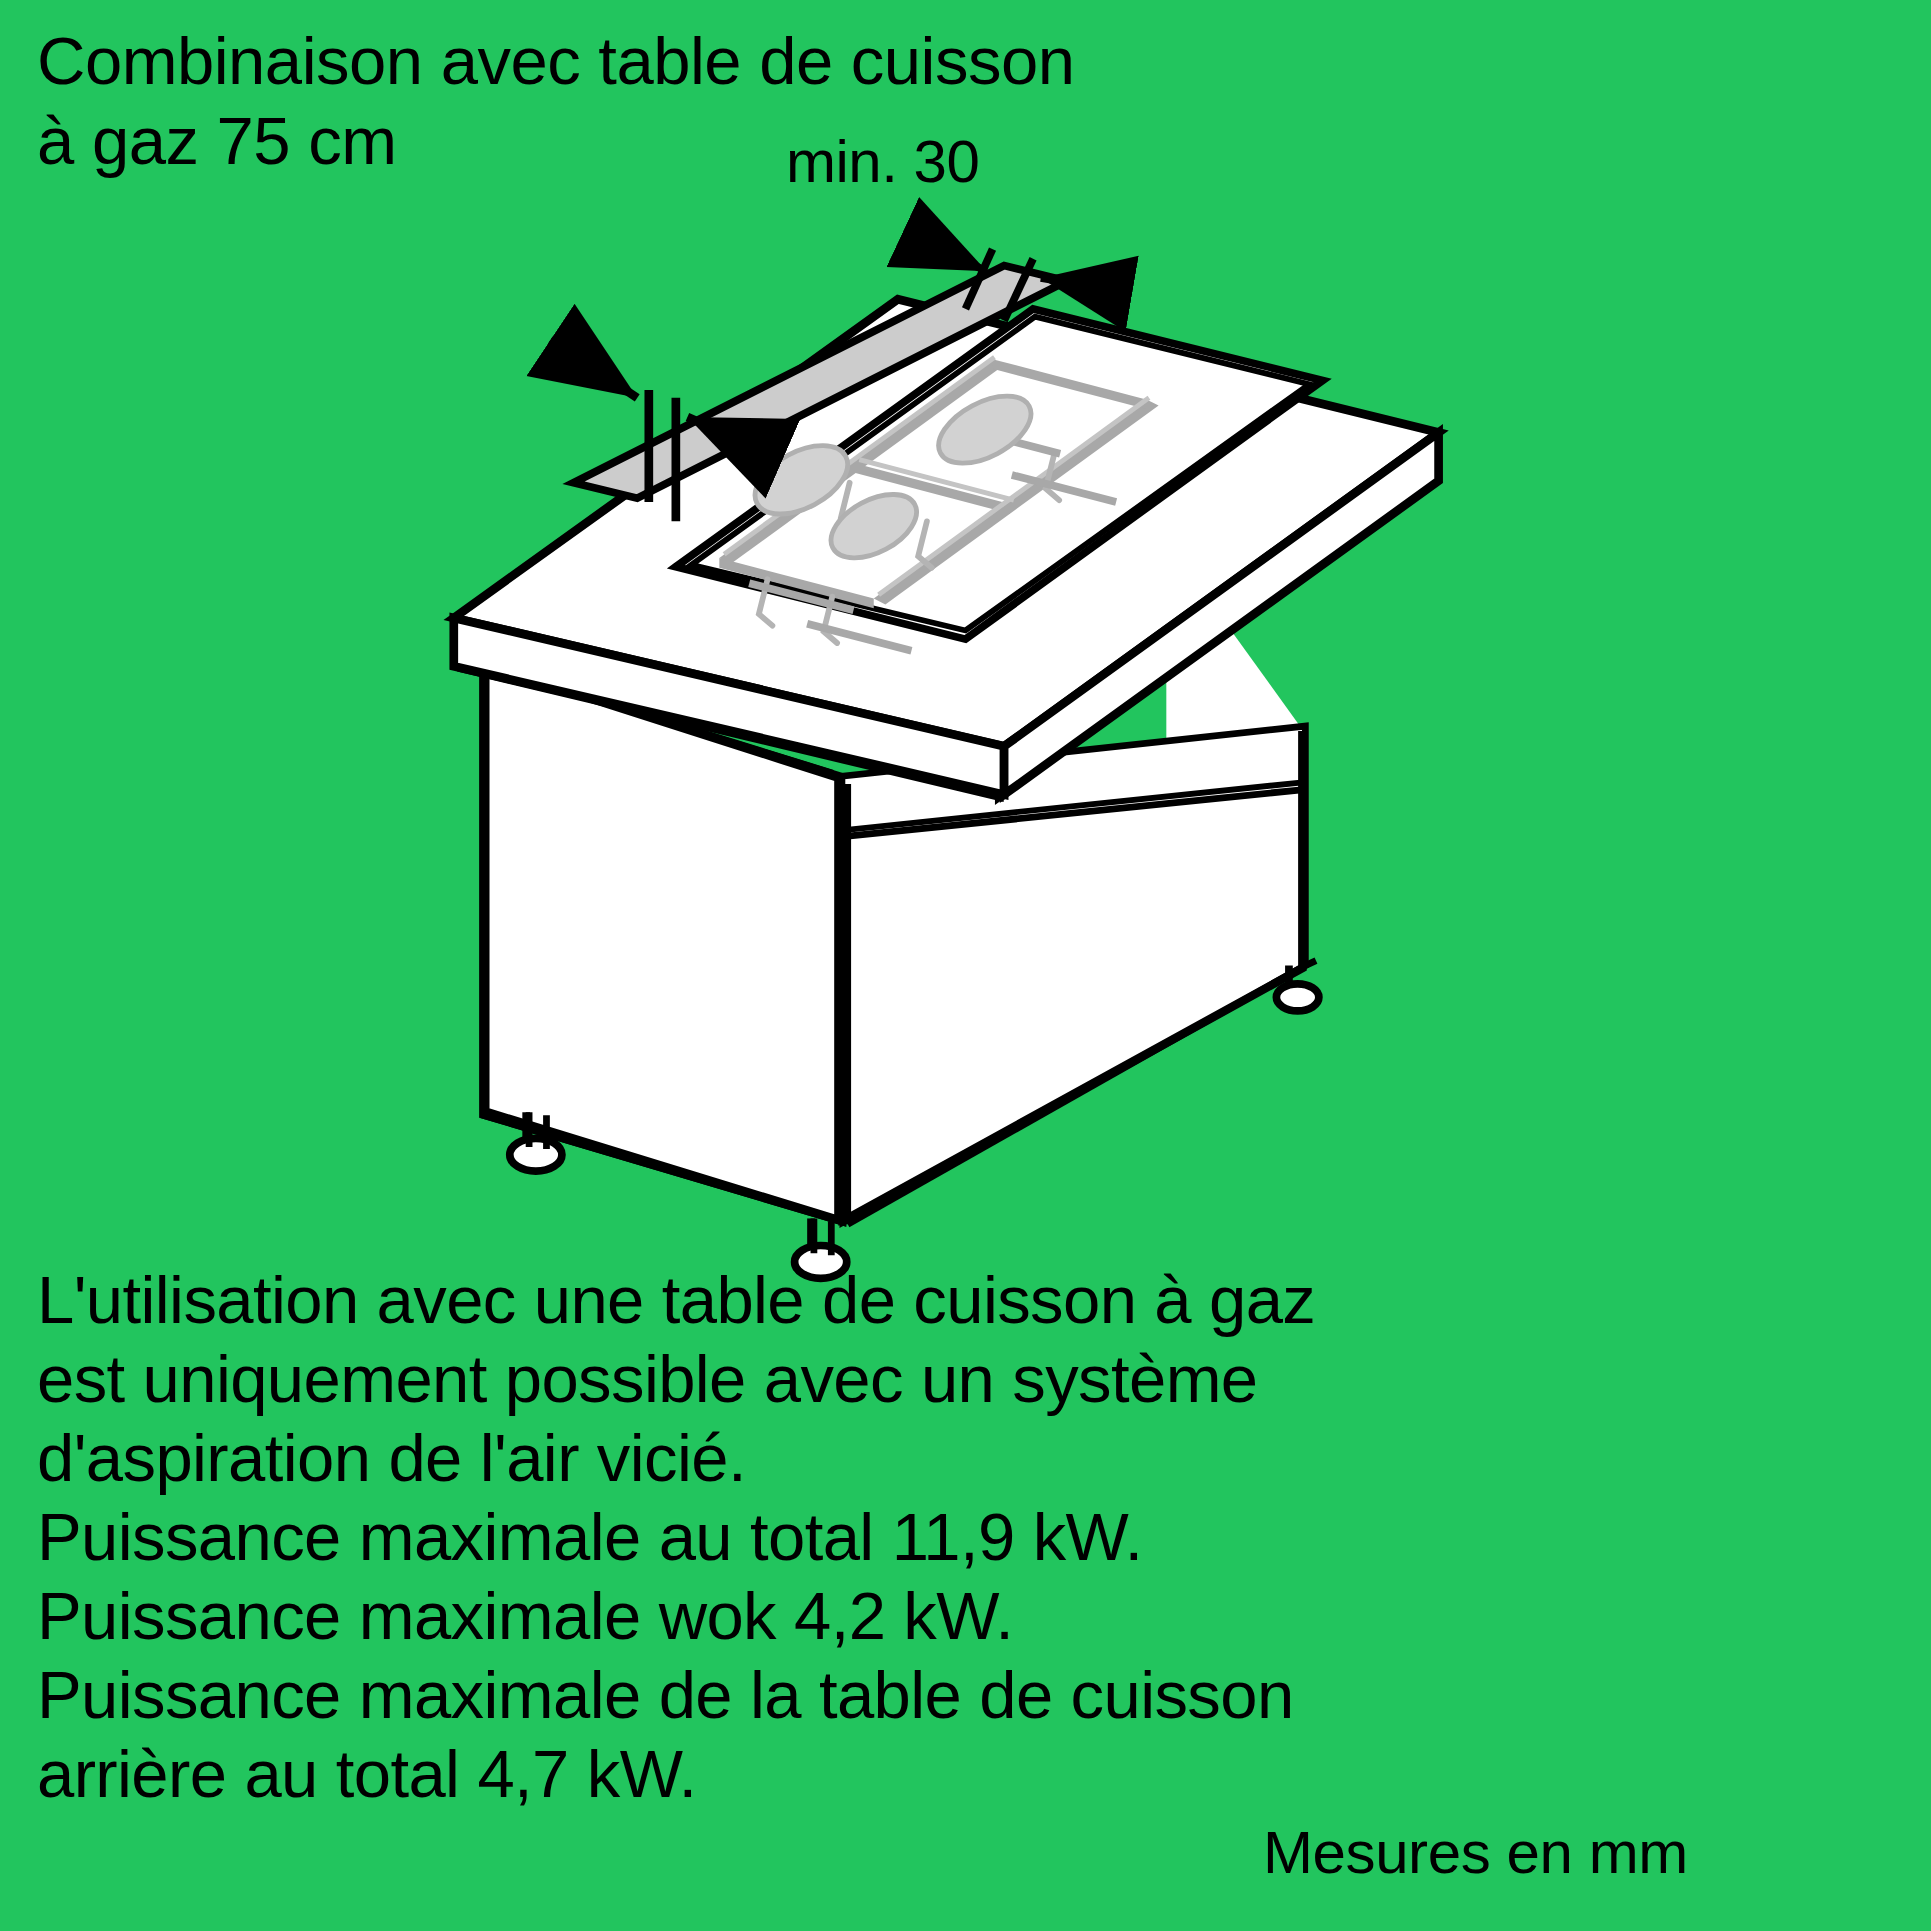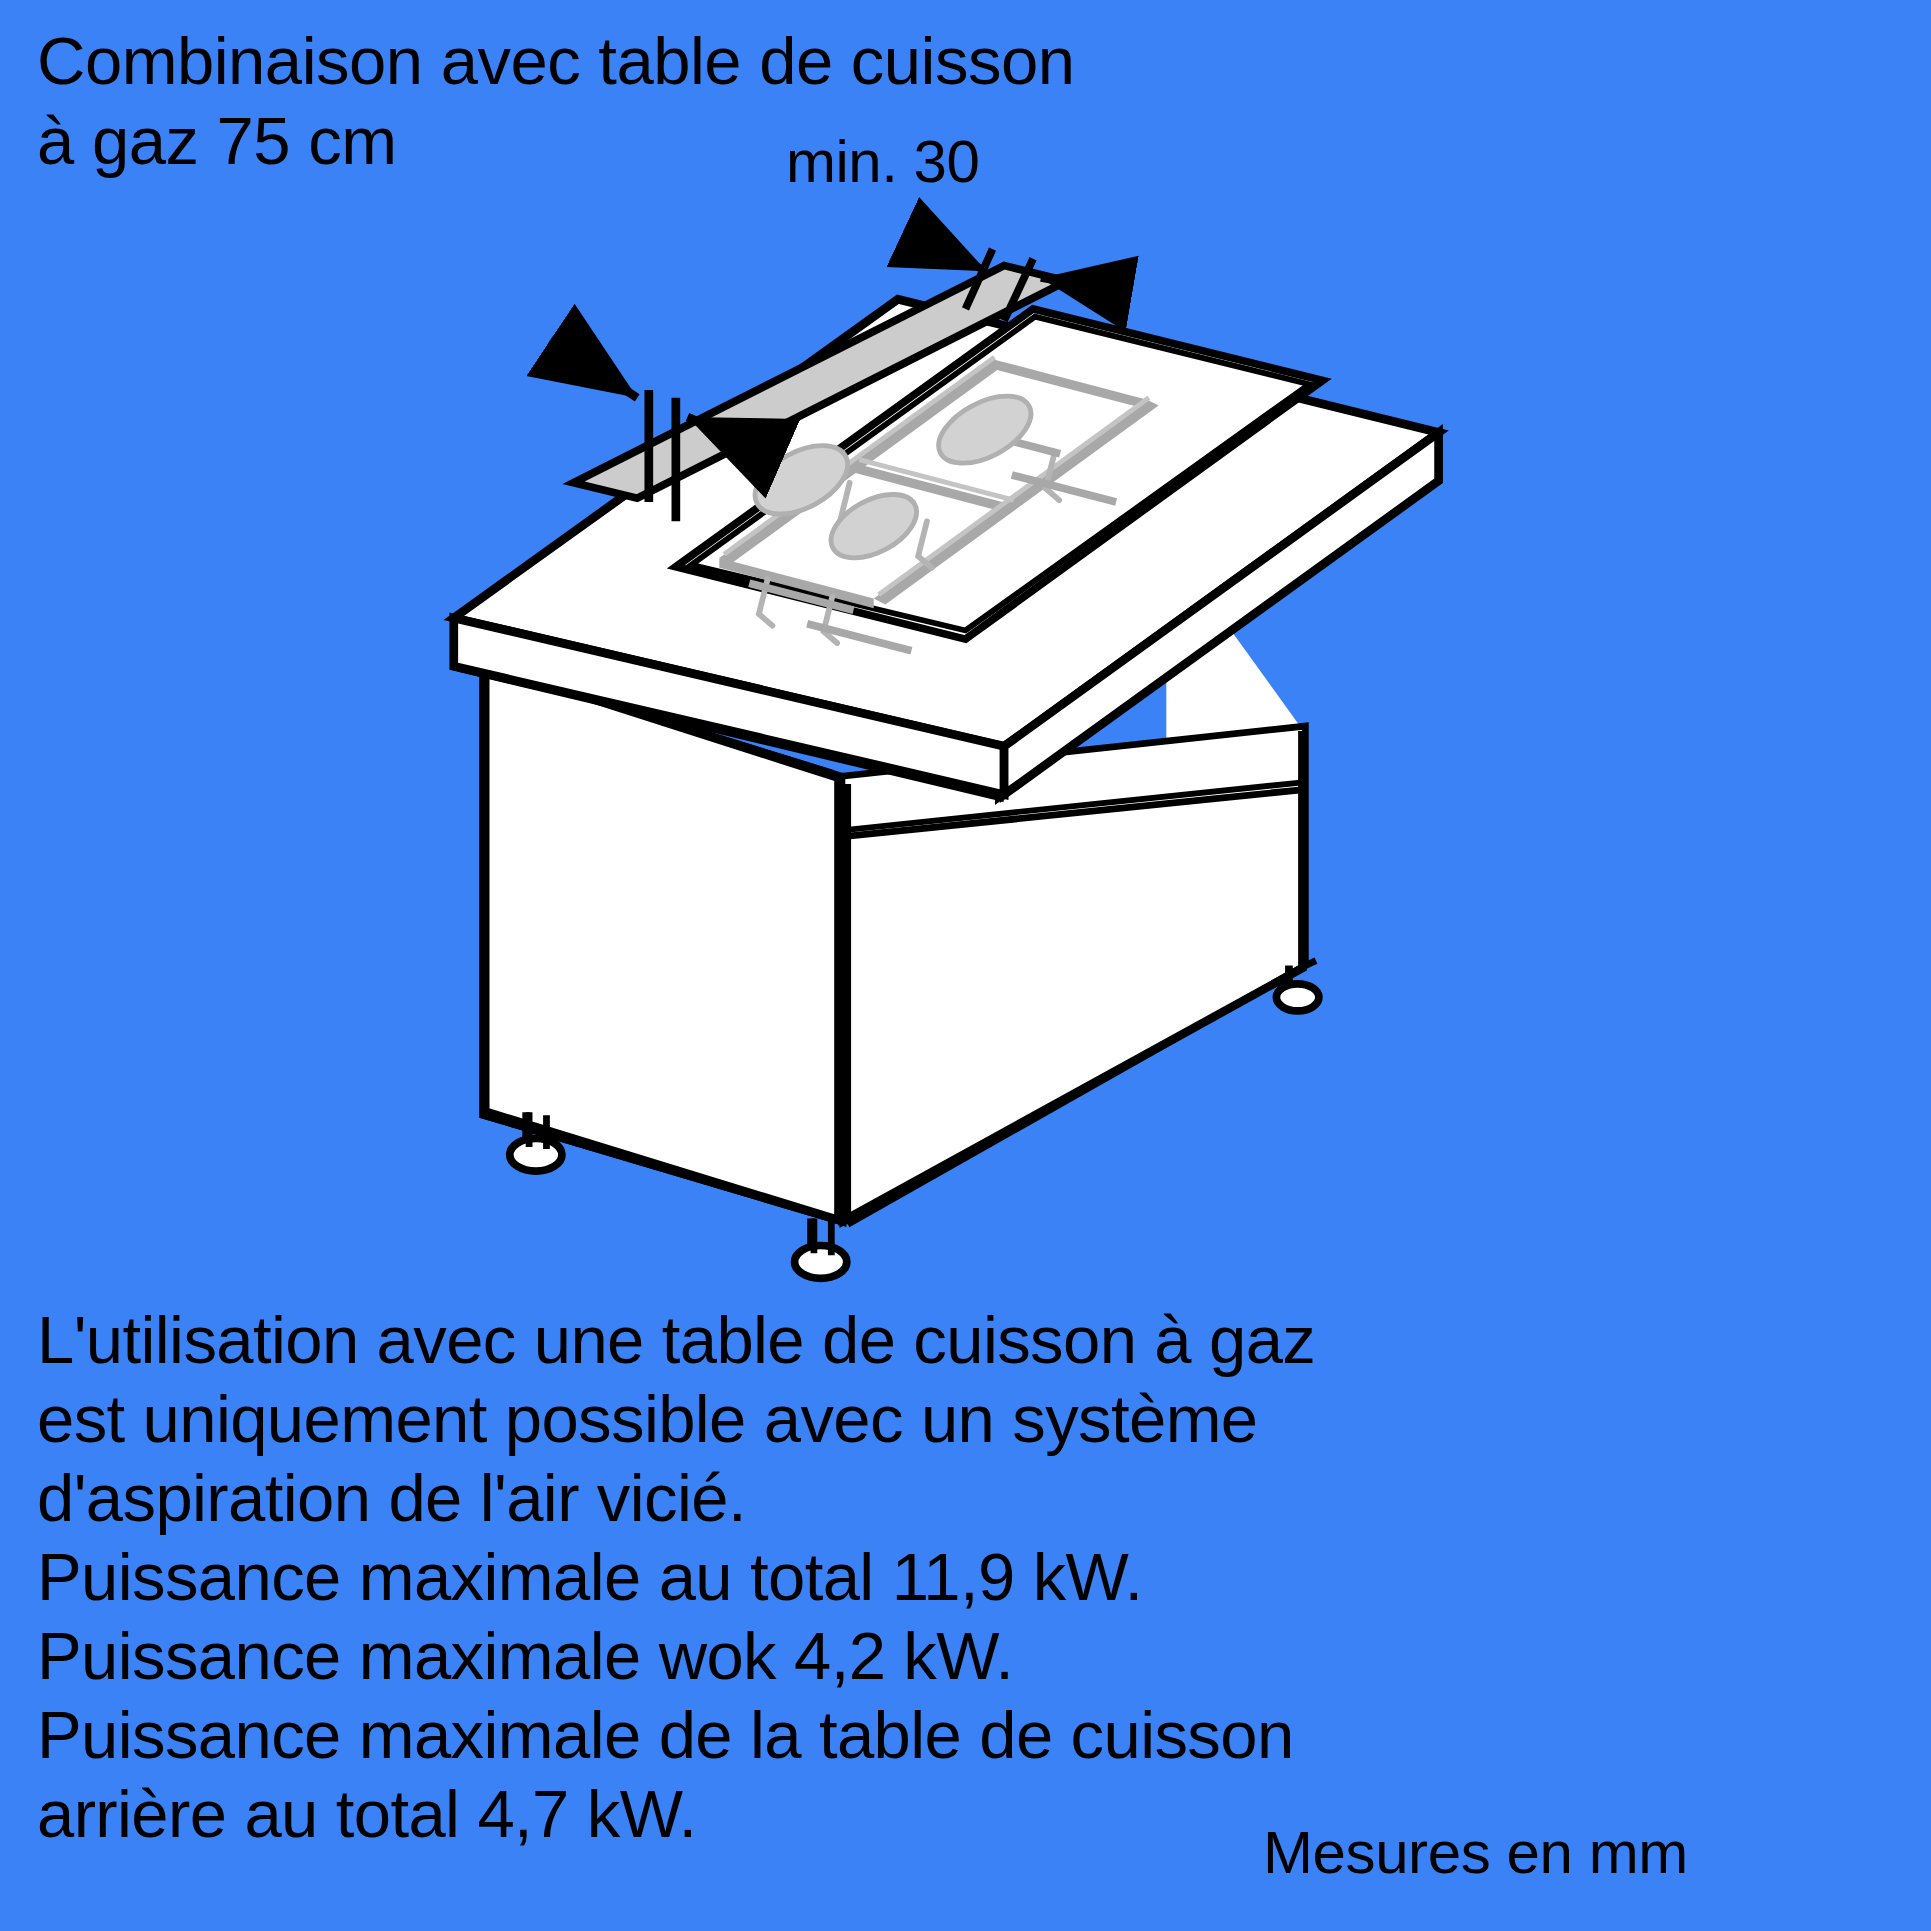--- a/index.html
+++ b/index.html
@@ -9,21 +9,21 @@
     background: #ffffff;
   }
   body {
     font-family: "Liberation Sans", sans-serif;
     color: #000000;
   }
   #page {
     position: relative;
     width: 1931px;
     height: 1931px;
-    background: #3b82f6;
+    background: #22c55e;
     overflow: hidden;
   }
 
   
   #title-block {
     position: absolute;
     left: 37px;
     top: 21px;
     width: 1468px;
     font-size: 67px;
@@ -65,21 +65,20 @@
   
   #notes-block {
     position: absolute;
     left: 37px;
     top: 1260px;
     width: 1815px;
     font-size: 67px;
     line-height: 1.18;
     letter-spacing: -0.6px;
     white-space: pre-line;
-    margin-top: 40px;
   }
 
   #measure-note {
     position: absolute;
     left: 1263px;
     top: 1818px;
     font-size: 60px;
     letter-spacing: -0.4px;
     white-space: nowrap;
     text-align: center;

